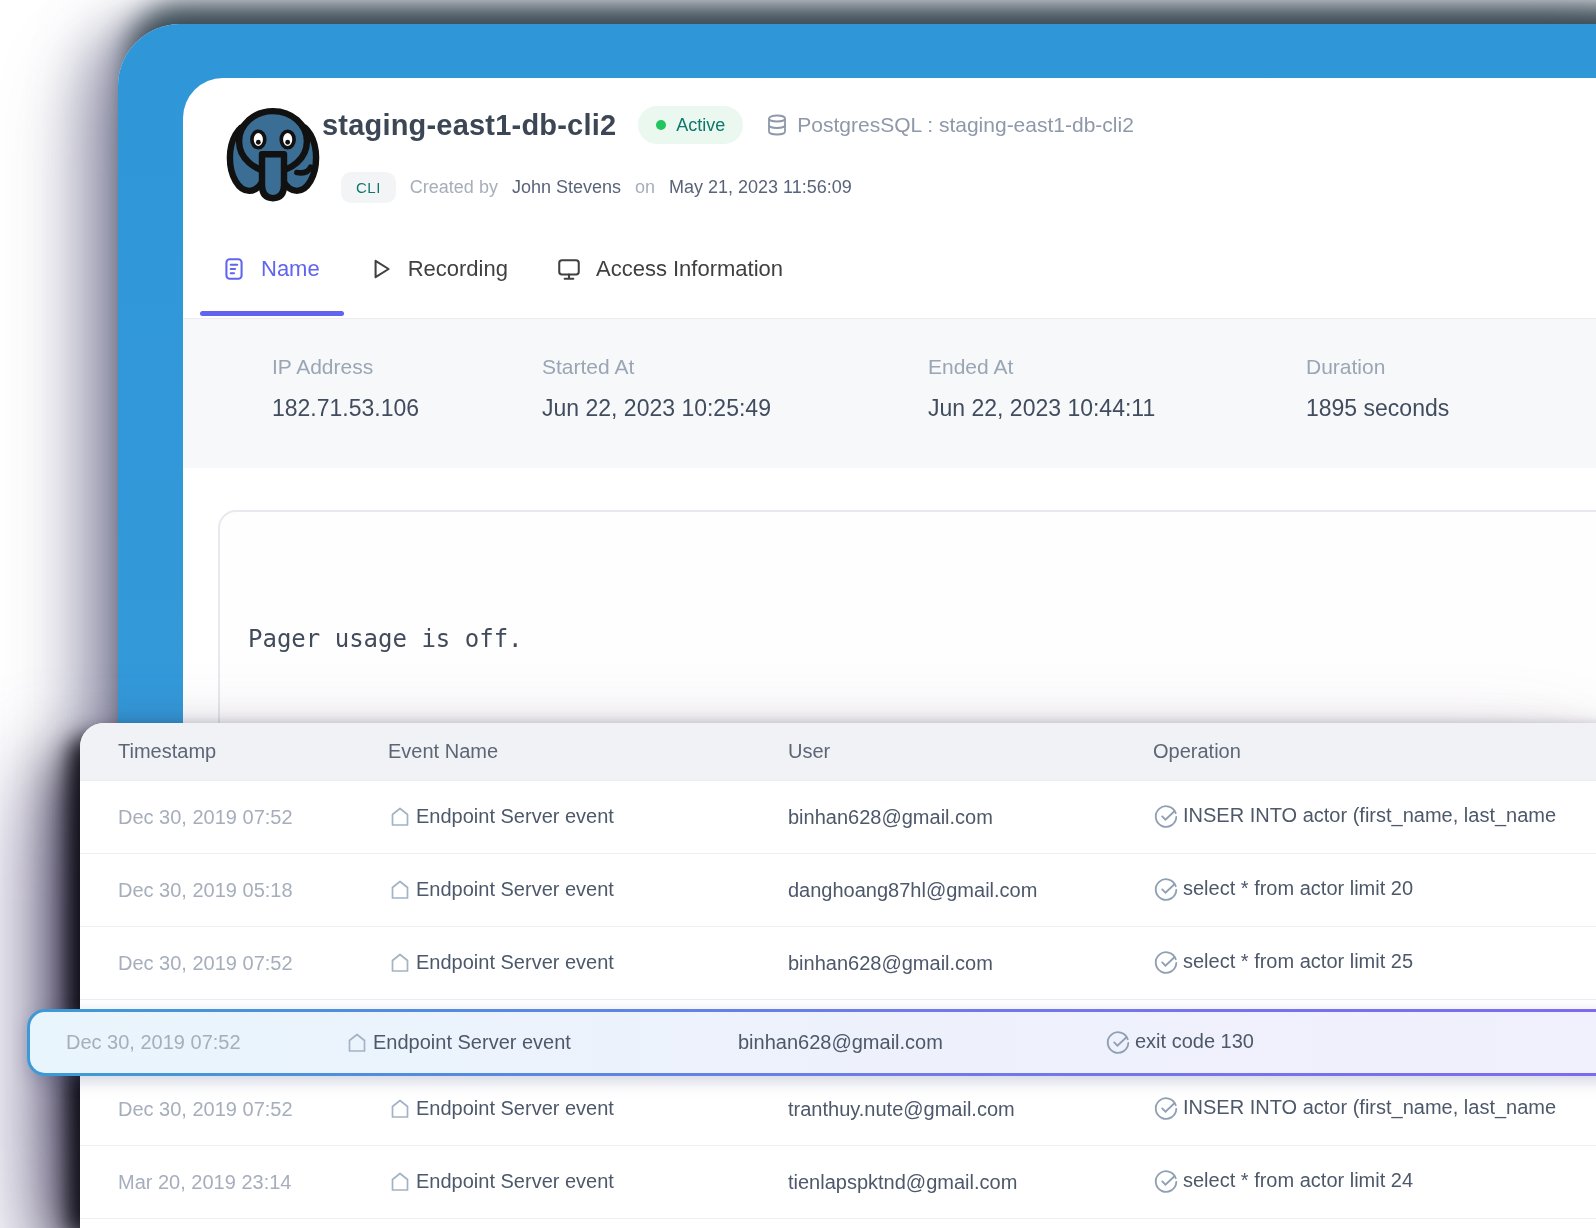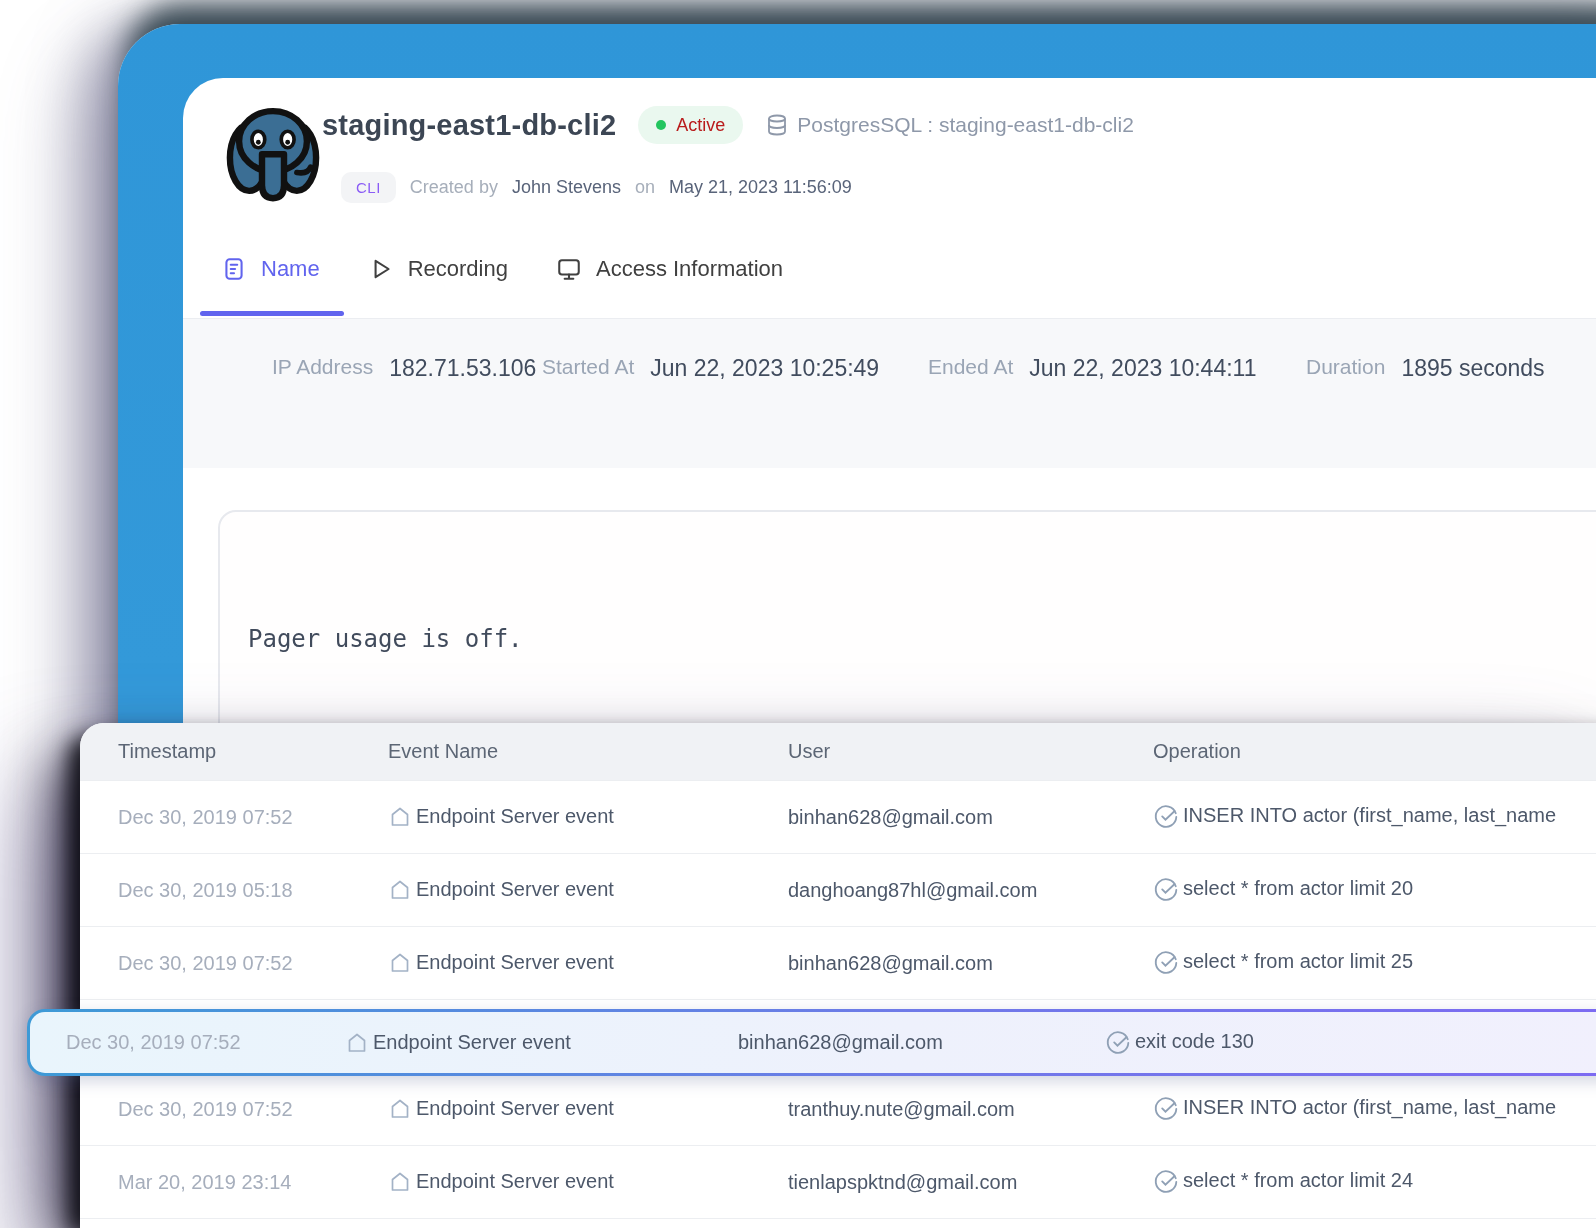--- a/index.html
+++ b/index.html
@@ -18,42 +18,42 @@
   
   .card { position:absolute; left:183px; top:78px; width:1475px; height:1026px;
           background:#ffffff; border-radius:40px 0 0 0; }
 
   
   .hdr-logo { position:absolute; left:35px; top:22px; width:110px; height:112px; }
   .hdr-title-row { position:absolute; left:139px; top:28px; display:flex; align-items:center; gap:22px; }
   .session-title { font-size:29px; font-weight:600; color:#3c4654; letter-spacing:0.2px; }
   .status-badge { display:flex; align-items:center; gap:10px; background:#eaf8ef;
                   border-radius:19px; height:38px; padding:0 18px;
-                  font-size:18px; color:#b91c1c; font-weight:500; }
+                  font-size:18px; color:#0f766e; font-weight:500; }
   .status-dot { width:10px; height:10px; border-radius:50%; background:#22c55e; }
   .dbtype { display:flex; align-items:center; gap:8px; color:#8e98a9; font-size:21px; }
   .hdr-sub-row { position:absolute; left:158px; top:94px; display:flex; align-items:center; gap:14px;
                  font-size:18px; }
-  .cli-badge { background:#f3f4f6; border-radius:10px; padding:7px 15px; color:#8b5cf6;
+  .cli-badge { background:#f3f4f6; border-radius:10px; padding:7px 15px; color:#0f766e;
                font-size:15px; font-weight:500; letter-spacing:0.5px; }
   .muted { color:#a6aeba; }
   .strongish { color:#59647a; font-weight:500; }
 
   
   .tabs { position:absolute; left:38px; top:178px; display:flex; align-items:center; gap:48px; }
   .tab { display:flex; align-items:center; gap:14px; font-size:22px; color:#404040; cursor:pointer; }
   .tab.active { color:#6164ee; }
   .tab svg { flex:0 0 auto; }
   .tab-underline { position:absolute; left:17px; top:233px; width:144px; height:5px;
                    background:#6164ee; border-radius:3px; }
 
   
   .infobar { position:absolute; left:0; top:240px; width:1475px; height:150px;
              background:#f7f8fa; border-top:1px solid #ebedf1; display:flex; }
-  .info-col { display:flex; flex-direction:row; gap:16px; padding-top:36px; }
+  .info-col { display:flex; flex-direction:column; gap:16px; padding-top:36px; }
   .info-col:nth-child(1){ margin-left:89px; width:270px; }
   .info-col:nth-child(2){ width:386px; }
   .info-col:nth-child(3){ width:378px; }
   .info-label { font-size:21px; color:#9aa5b5; }
   .info-value { font-size:23px; color:#414c5e; font-weight:500; }
 
   
   .terminal { position:absolute; left:35px; top:432px; width:1420px; height:594px;
               background:#fffefe; border:2px solid #e7e9ee; border-radius:18px;
               overflow:hidden; padding:30px 0 0 28px;

